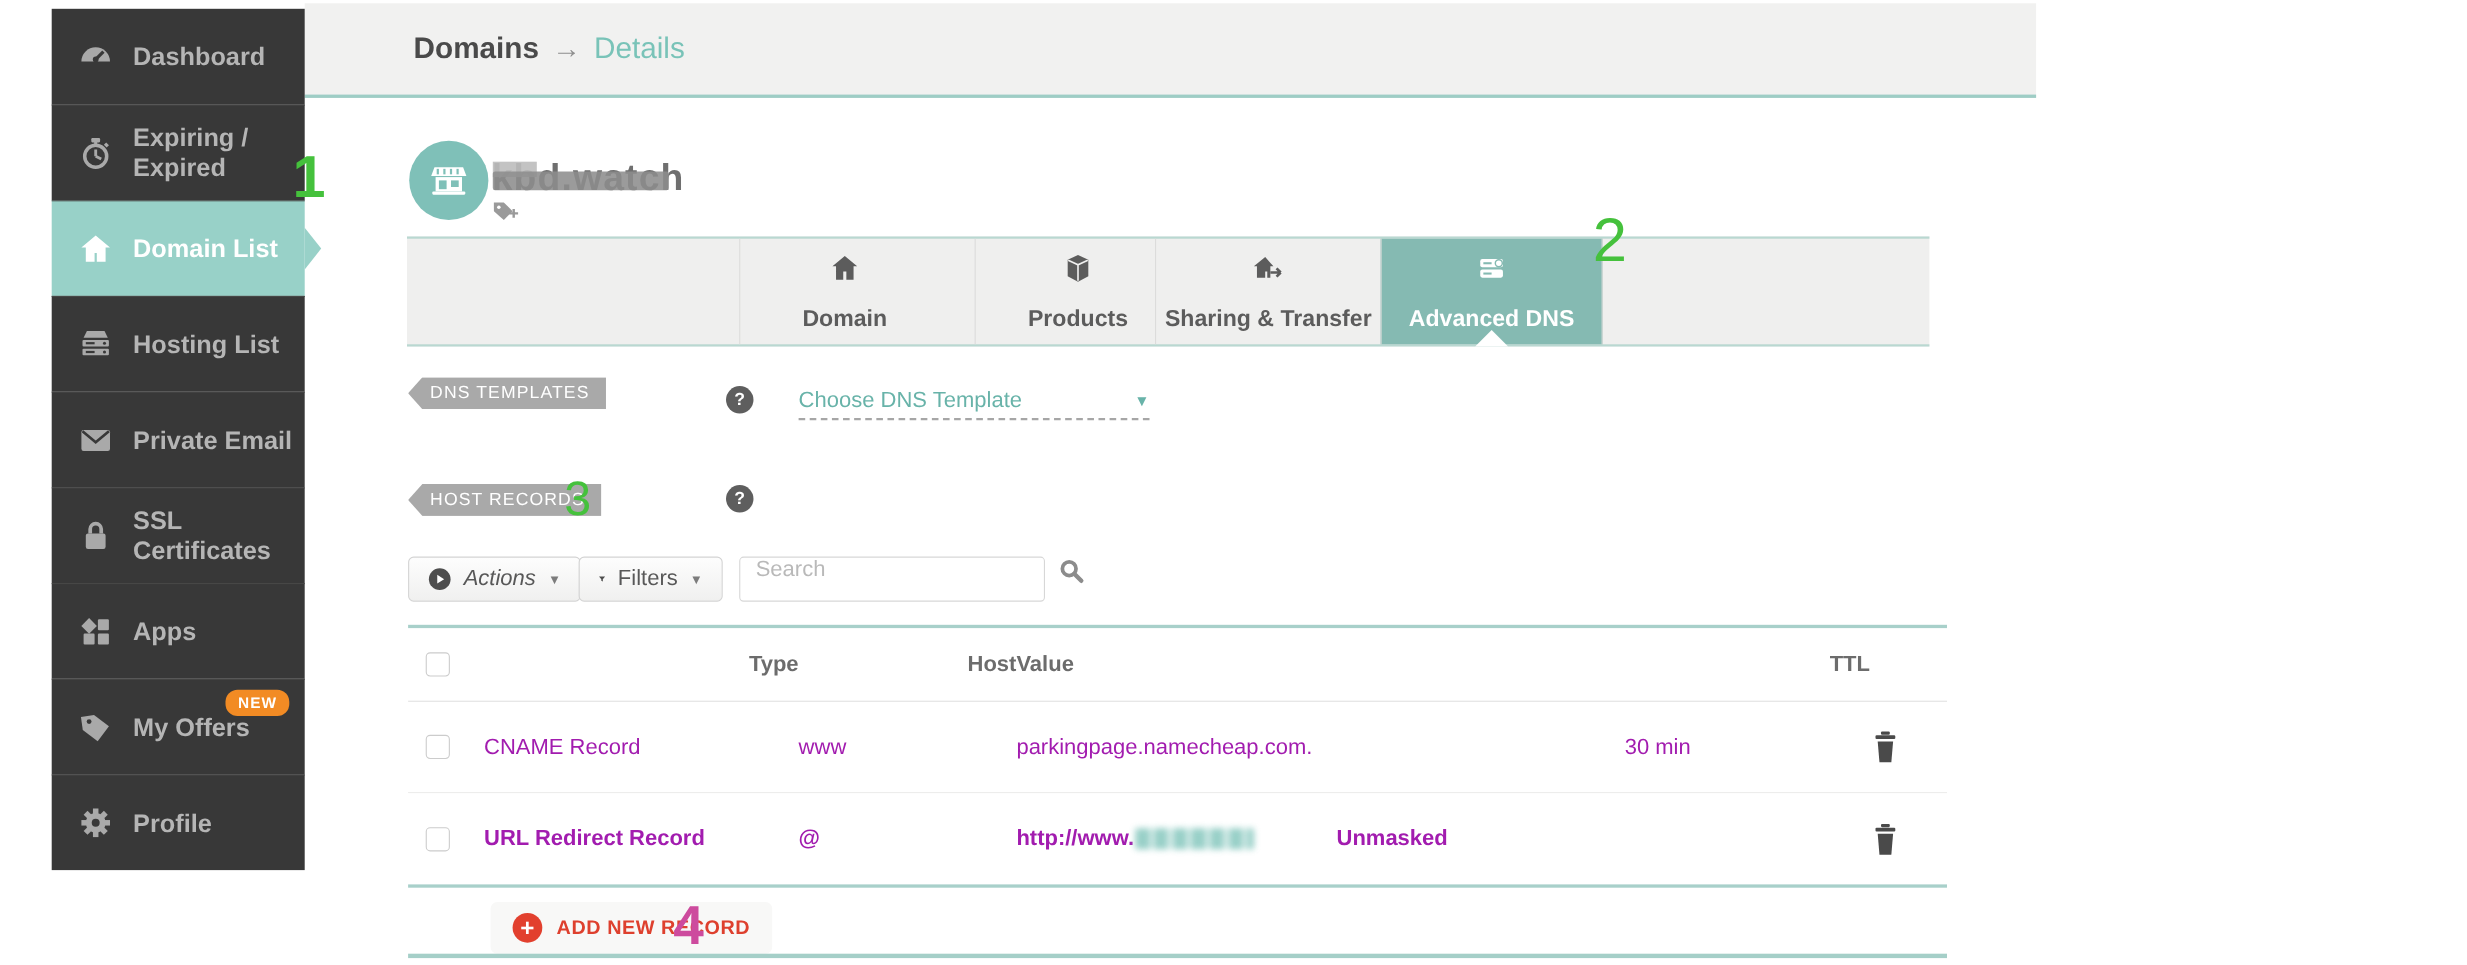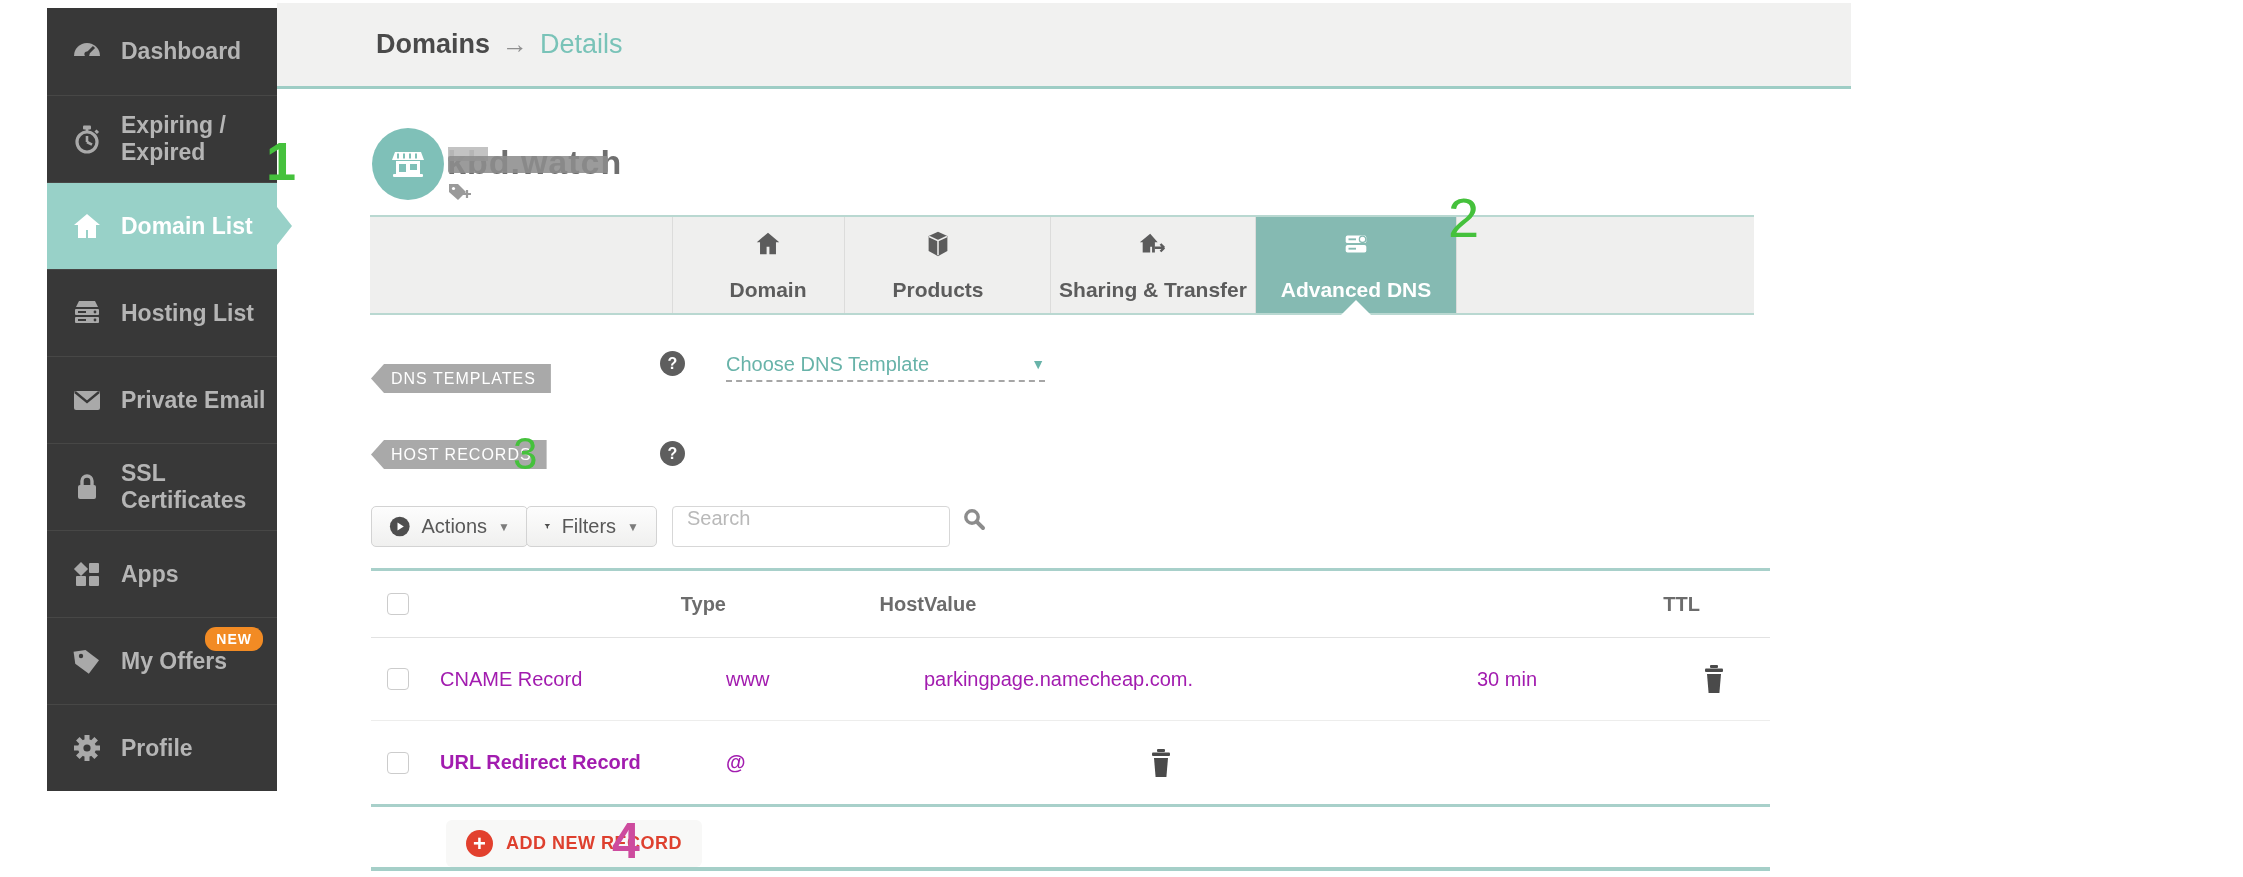--- a/index.html
+++ b/index.html
@@ -43,50 +43,50 @@
   .tag-add svg { width:26px; height:24px; }
 
   
   .tabbar { position:absolute; left:370px; top:215px; width:1384px; height:100px;
             background:#efefee; border-top:2px solid #b9d8d1; border-bottom:2px solid #b9d8d1; }
   .tab { position:absolute; top:0; height:96px; display:flex; flex-direction:column;
          align-items:center; justify-content:center; gap:19px; font-size:21px; font-weight:bold;
          color:#5c5c5c; border-left:1px solid #dcdcdb; cursor:pointer; }
   .tab svg { width:30px; height:30px; }
   .tab.t0 { left:302px; width:191px; }
-  .tab.t1 { left:474px; width:187px; }
+  .tab.t1 { left:516px; width:187px; }
   .tab.t2 { left:680px; width:205px; }
   .tab.t3 { left:885px; width:202px; border-right:1px solid #dcdcdb; }
   .tab.active { background:#85bab2; color:#ffffff; }
   .tab.active::after { content:""; position:absolute; bottom:-2px; left:50%; transform:translateX(-50%);
       width:0; height:0; border-bottom:15px solid #ffffff;
       border-left:15px solid transparent; border-right:15px solid transparent; }
 
   
   .ribbon { position:absolute; height:29px; background:#a9a9a9; color:#fff; font-size:16px;
             letter-spacing:1px; display:flex; align-items:center; padding:0 15px 0 20px;
             clip-path:polygon(0 50%, 13px 0, 100% 0, 100% 100%, 13px 100%); }
-  .ribbon-dns { left:371px; top:364px; }
+  .ribbon-dns { left:371px; top:343px; }
   .ribbon-host { left:371px; top:440px; }
   .help-circle { position:absolute; width:25px; height:25px; border-radius:50%; background:#5e5e5e;
                  color:#fff; font-size:16px; font-weight:bold; display:flex; align-items:center;
                  justify-content:center; cursor:pointer; }
   .help-dns { left:660px; top:351px; }
   .help-host { left:660px; top:441px; }
   .dns-dropdown { position:absolute; left:726px; top:348px; width:319px; height:34px;
                   border-bottom:2px dashed #a6a6a6; display:flex; align-items:center;
                   justify-content:space-between; cursor:pointer; }
   .dns-dropdown .dd-label { font-size:20px; color:#68b3a9; }
   .dns-dropdown .dd-caret { font-size:14px; color:#68b3a9; }
 
   
   .btn { position:absolute; top:506px; height:41px; border:1px solid #d3d3d3; border-radius:5px;
          background:linear-gradient(#fdfdfd,#f0f0ef); display:flex; align-items:center; gap:11px;
          padding:0 17px; font-size:20px; color:#585858; cursor:pointer; }
-  .btn-actions { left:371px; width:157px; }
+  .btn-actions { left:371px; width:157px;font-style:italic; }
   .btn-filters { left:526px; width:131px; }
   .btn .caret { font-size:12px; color:#7c7c7c; }
   .btn svg { width:23px; height:23px; }
   .searchbox { position:absolute; left:672px; top:506px; width:278px; height:41px; background:#fff;
                border:1px solid #d7d7d7; border-radius:4px; display:flex; align-items:flex-start; }
   .searchbox input { flex:1; border:none; outline:none; font-size:20px; color:#555;
                      padding:0 10px 0 14px; background:transparent; font-family:"Liberation Sans",sans-serif; }
   .searchbox input::placeholder { color:#b9b9b9; }
   .searchbox .mag { width:40px; display:flex; align-items:center; justify-content:center; cursor:pointer; }
   .searchbox .mag svg { width:24px; height:24px; }
@@ -369,20 +369,27 @@
             </svg>
       </span>
         </div>
     </div>
     <div class="trow tbody-row">
       <div class="c0">
           <span class="checkbox"></span>
         </div>
       <div class="c1">URL Redirect Record</div>
       <div class="c2">@</div>
+      <div class="c3">
+        <span class="vseg">
+          <span>http://www.</span>
+          <span class="blur-redact"></span>
+        </span>
+        <span>Unmasked</span>
+      </div>
       <div class="c4"></div>
       <div class="c5">
           <span class="trash">
         <svg viewBox="0 0 28 30">
               <g fill="currentColor">
                 <rect x="10" y="1" width="8" height="3" rx="1"></rect>
                 <rect x="5" y="4.5" width="18" height="3.4" rx="1"></rect>
                 <path d="M7 10h14l-1.6 19H8.6z"></path>
               </g>
             </svg>

